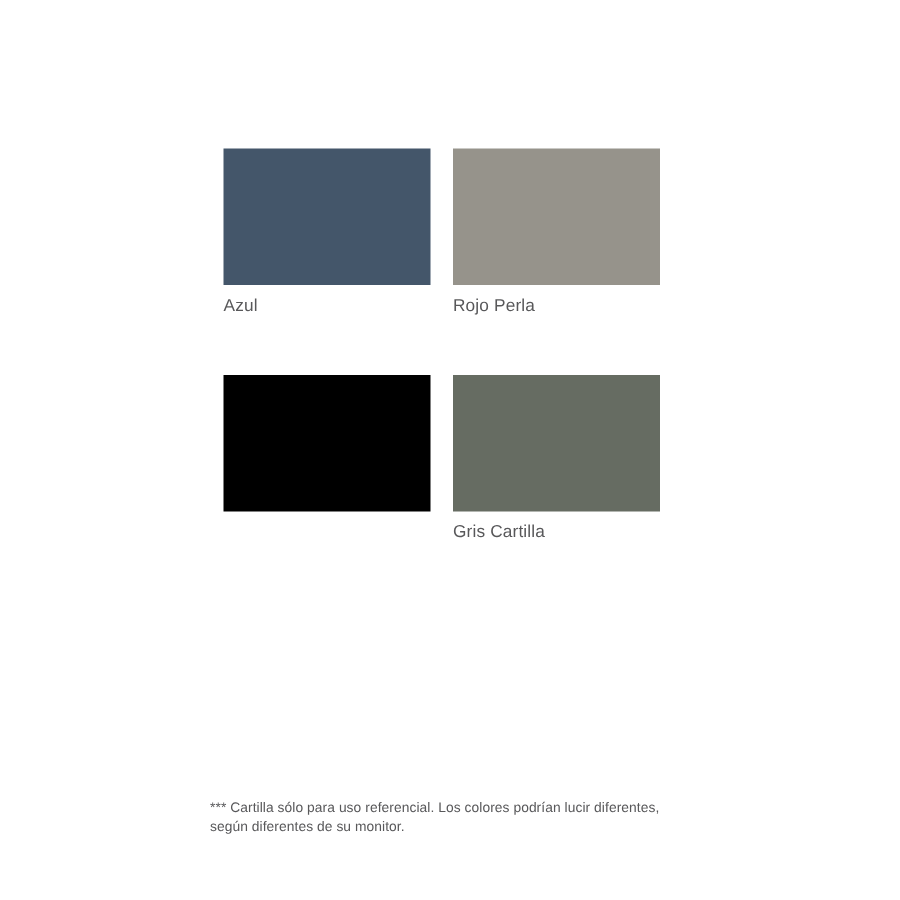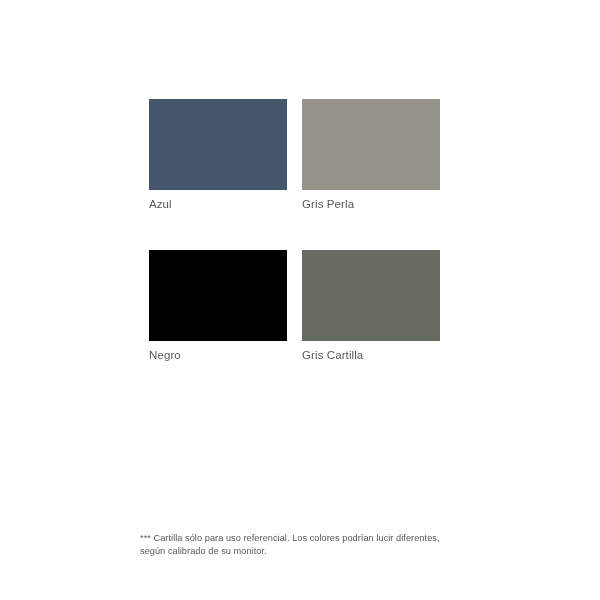--- a/index.html
+++ b/index.html
@@ -75,35 +75,34 @@
 
   <div class="swatch-grid">
 
     <div class="swatch-cell">
       <span class="swatch-chip" style="background: rgb(68, 86, 106);"></span>
       <span class="swatch-label" style="color: rgb(88, 88, 90);">Azul</span>
     </div>
 
     <div class="swatch-cell">
       <span class="swatch-chip" style="background: rgb(150, 147, 139);"></span>
-      <span class="swatch-label" style="color: rgb(88, 88, 90);">Gris Perla</span>
+      <span class="swatch-label" style="color: rgb(88, 88, 90);">Rojo Perla</span>
     </div>
 
 
     <div class="swatch-cell">
       <span class="swatch-chip" style="background: rgb(0, 0, 0);"></span>
-      <span class="swatch-label" style="color: rgb(88, 88, 90);">Negro</span>
     </div>
 
 
     <div class="swatch-cell">
       <span class="swatch-chip" style="background: rgb(102, 108, 98);"></span>
       <span class="swatch-label" style="color: rgb(88, 88, 90);">Gris Cartilla</span>
     </div>
 
   </div>
 
   <div id="disclaimer">
     <span class="disclaimer-line" style="color: rgb(88, 88, 90);">*** Cartilla sólo para uso referencial. Los colores podrían lucir diferentes,</span>
-    <span class="disclaimer-line" style="color: rgb(88, 88, 90);">según calibrado de su monitor.</span>
+    <span class="disclaimer-line" style="color: rgb(88, 88, 90);">según diferentes de su monitor.</span>
   </div>
 
 </div>
 
 </body></html>

